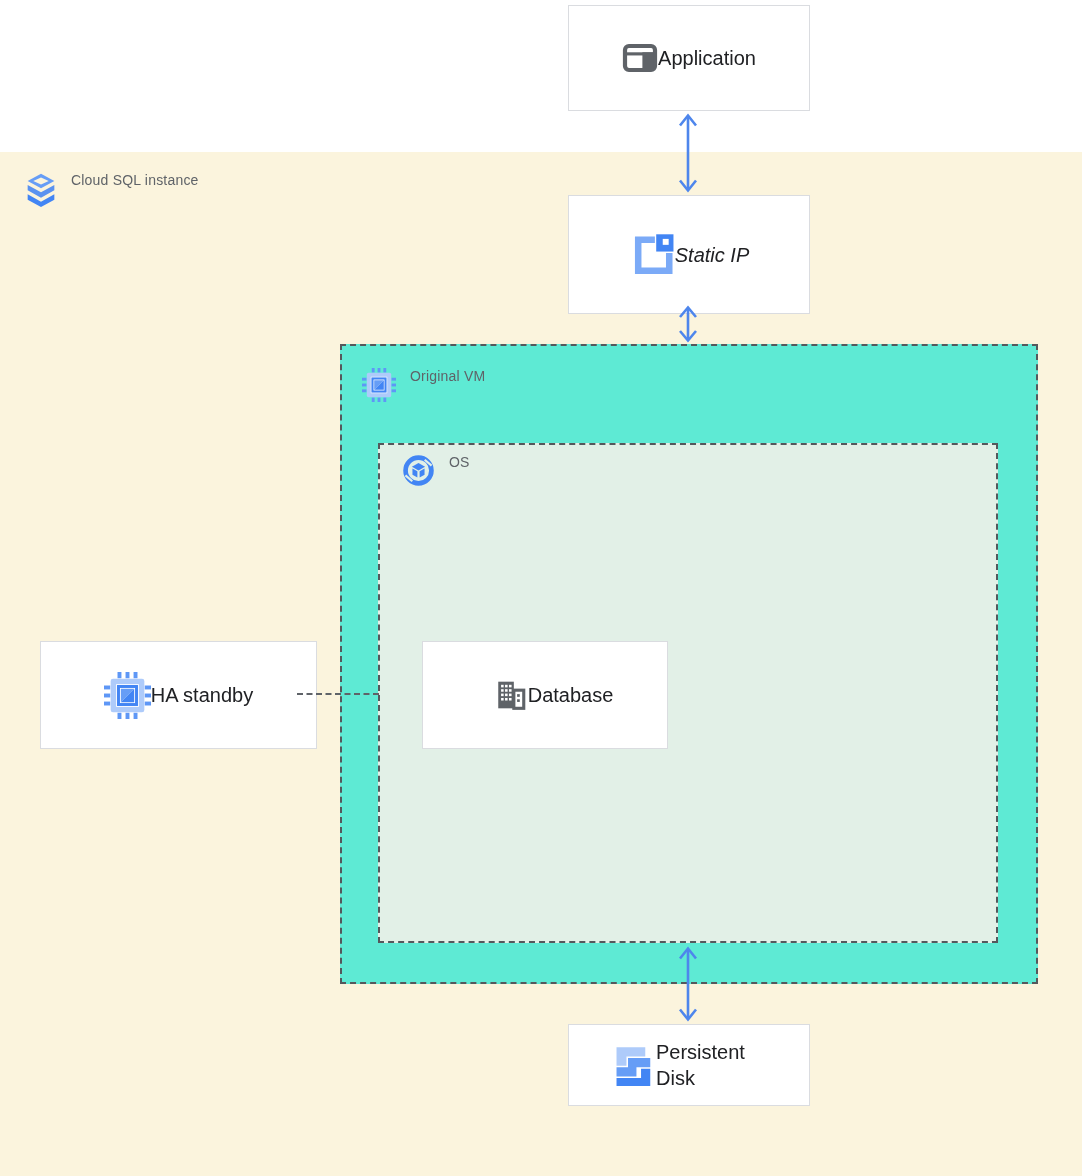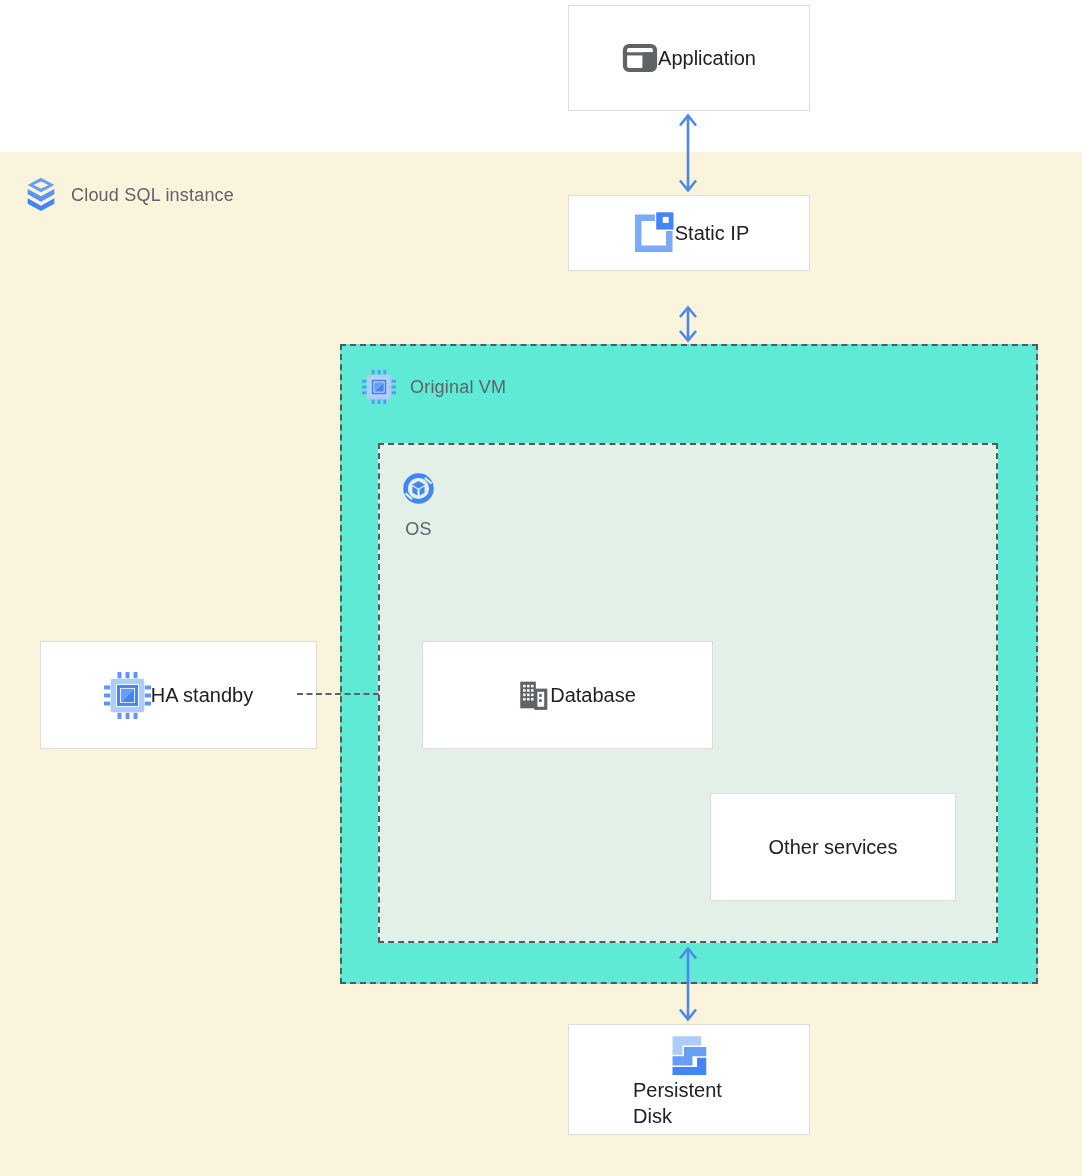--- a/index.html
+++ b/index.html
@@ -17,24 +17,24 @@
   .region-bg {
     position: absolute;
     left: 0; top: 152px;
     width: 1082px; height: 1024px;
     background: #FBF4DD;
   }
 
   .container-label {
     position: absolute;
     display: flex;
-    align-items: center;
+    align-items: flex-start;
     gap: 14px;
     color: #5F6368;
-    font-size: 18px;
+    font-size: 14px;
     letter-spacing: 0.2px;
     white-space: nowrap;
   }
 
   .node {
     position: absolute;
     background: #ffffff;
     border: 1px solid #DADCE0;
     display: flex;
     align-items: center;
@@ -96,21 +96,21 @@
     </svg>
     <span class="label">Application</span>
   </div>
 
   <svg class="arrow" style="left:677px; top:113px;" width="22" height="80" viewBox="0 0 22 80">
     <line x1="11" y1="4" x2="11" y2="76" stroke="#4E86EC" stroke-width="2.6"></line>
     <path d="M3 12.5 L11 2.5 L19 12.5" fill="none" stroke="#4E86EC" stroke-width="2.6"></path>
     <path d="M3 67.5 L11 77.5 L19 67.5" fill="none" stroke="#4E86EC" stroke-width="2.6"></path>
   </svg>
 
-  <div class="node" style="left:568px; top:195px; width:242px; height:76px;">
+  <div class="node" style="left:568px; top:195px; width:242px; height:119px;font-style:italic;">
     <svg class="icon" width="46" height="46" viewBox="0 0 24 24">
       <path d="M13.5 4 H4.8 V20.2 H21 V11" fill="none" stroke="#7BAAF7" stroke-width="3.4"></path>
       <rect x="14.2" y="1.2" width="9" height="9" fill="#4285F4"></rect>
       <rect x="17.6" y="3.6" width="3.1" height="3.1" fill="#ffffff"></rect>
     </svg>
     <span class="label">Static IP</span>
   </div>
 
   <svg class="arrow" style="left:677px; top:305px;" width="22" height="38" viewBox="0 0 22 38">
     <line x1="11" y1="4" x2="11" y2="34" stroke="#4E86EC" stroke-width="2.6"></line>
@@ -140,34 +140,34 @@
         <rect x="6.2" y="6.2" width="11.6" height="11.6" fill="#ffffff"></rect>
         <rect x="7.4" y="7.4" width="9.2" height="9.2" fill="#ffffff" stroke="#4285F4" stroke-width="1.5"></rect>
         <path d="M8.6 15.4 L8.6 8.6 L15.4 8.6 Z" fill="#669DF6"></path>
         <path d="M15.4 8.6 L15.4 15.4 L8.6 15.4 Z" fill="#4285F4"></path>
       </svg>
       <span>Original VM</span>
     </div>
 
     <div class="os-container">
 
-      <div class="container-label" style="left:22px; top:27px; height:36px;flex-direction:column;">
+      <div class="container-label" style="left:22px; top:9px; height:36px;">
         <svg class="icon" width="33" height="33" viewBox="0 0 24 24">
           <circle cx="12" cy="12" r="9.4" fill="none" stroke="#4285F4" stroke-width="3.4"></circle>
           <path d="M12 6.6 L16.8 9.3 L12 12 L7.2 9.3 Z" fill="#4285F4"></path>
           <path d="M7.6 10.5 L11.2 12.5 L11.2 17 L7.6 15 Z" fill="#4285F4"></path>
           <path d="M16.4 10.5 L12.8 12.5 L12.8 17 L16.4 15 Z" fill="#4285F4"></path>
           <path d="M2.5 15.5 L7.5 19.8" stroke="#E2F0E7" stroke-width="1.6"></path>
           <path d="M21.5 8.5 L16.5 4.2" stroke="#E2F0E7" stroke-width="1.6"></path>
         </svg>
         <span>OS</span>
       </div>
 
 
-      <div class="node" style="left:42px; top:196px; width:291px; height:108px;padding-left:17px;">
+      <div class="node" style="left:42px; top:196px; width:246px; height:108px;padding-left:17px;">
         <svg class="icon" width="34" height="34" viewBox="0 0 24 24">
           <rect x="3" y="2.6" width="11" height="18.8" fill="#5F6368"></rect>
           <g fill="#ffffff">
             <rect x="5" y="4.8" width="1.8" height="1.8"></rect>
               <rect x="7.8" y="4.8" width="1.8" height="1.8"></rect>
               <rect x="10.6" y="4.8" width="1.8" height="1.8"></rect>
             <rect x="5" y="7.9" width="1.8" height="1.8"></rect>
               <rect x="7.8" y="7.9" width="1.8" height="1.8"></rect>
               <rect x="10.6" y="7.9" width="1.8" height="1.8"></rect>
             <rect x="5" y="11" width="1.8" height="1.8"></rect>
@@ -178,23 +178,20 @@
               <rect x="10.6" y="14.1" width="1.8" height="1.8"></rect>
           </g>
           <rect x="14" y="8.6" width="7" height="12.8" fill="#ffffff" stroke="#5F6368" stroke-width="2.2"></rect>
           <rect x="16.3" y="11.4" width="1.9" height="1.9" fill="#5F6368"></rect>
           <rect x="16.3" y="15" width="1.9" height="1.9" fill="#5F6368"></rect>
         </svg>
         <span class="label">Database</span>
       </div>
 
 
-      <div class="node" style="left:330px; top:348px; width:246px; height:108px;">
-        <span class="label">Other services</span>
-      </div>
 
     </div>
   </div>
 
   <div class="node" style="left:40px; top:641px; width:277px; height:108px;">
     <svg class="icon" width="47" height="47" viewBox="0 0 24 24">
       <g fill="#5E97F6">
         <rect x="6.9" y="0" width="2" height="3.2"></rect>
           <rect x="11" y="0" width="2" height="3.2"></rect>
           <rect x="15.1" y="0" width="2" height="3.2"></rect>
@@ -218,21 +215,21 @@
   </div>
 
   <div class="dashed-connector"></div>
 
   <svg class="arrow" style="left:677px; top:946px; z-index:5;" width="22" height="76" viewBox="0 0 22 76">
     <line x1="11" y1="4" x2="11" y2="72" stroke="#4E86EC" stroke-width="2.6"></line>
     <path d="M3 12.5 L11 2.5 L19 12.5" fill="none" stroke="#4E86EC" stroke-width="2.6"></path>
     <path d="M3 63.5 L11 73.5 L19 63.5" fill="none" stroke="#4E86EC" stroke-width="2.6"></path>
   </svg>
 
-  <div class="node" style="left:568px; top:1024px; width:242px; height:111px;flex-direction:column;">
+  <div class="node" style="left:568px; top:1024px; width:242px; height:82px;">
     <svg class="icon" width="46" height="46" viewBox="0 0 24 24">
       <path d="M3.4 2.8 H18.4 V7.6 H8.6 V12.4 H3.4 Z" fill="#AECBFA"></path>
       <path d="M9.4 8.4 H21 V13.2 H13.8 V18 H3.4 V13.2 H9.4 Z" fill="#669DF6"></path>
       <path d="M21 14 V23 H3.4 V18.8 H16.2 V14 Z" fill="#4285F4"></path>
     </svg>
     <span class="label" style="width:112px;">Persistent Disk</span>
   </div>
 
 </div>
 

